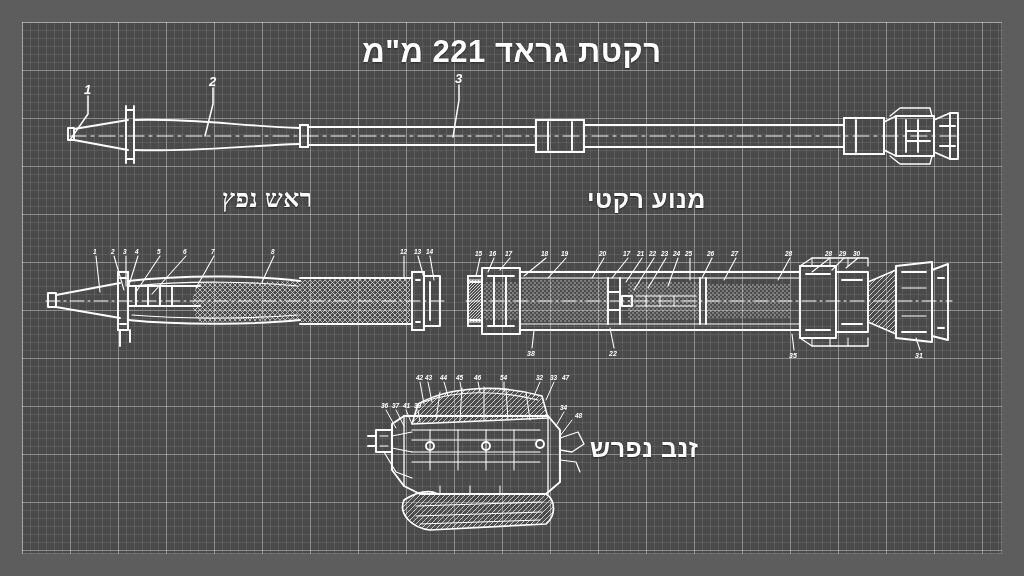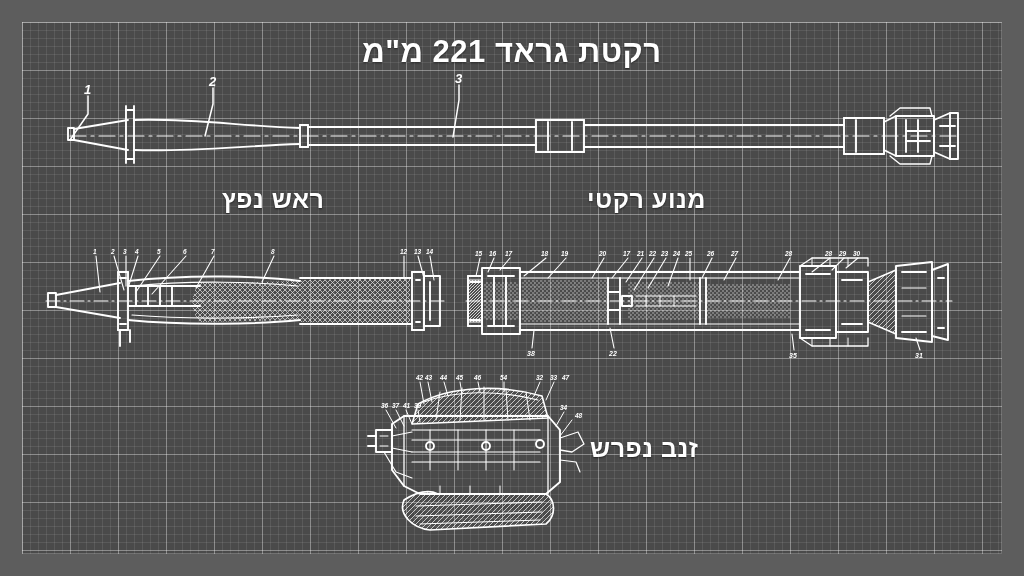--- a/index.html
+++ b/index.html
@@ -20,21 +20,21 @@
          background-position:0 0,0 0,0 0,0 0;
          box-shadow:0 0 0 1px rgba(255,255,255,.22) inset;}
 
   .svgwrap{position:absolute;left:0;top:0;width:1024px;height:576px;}
   svg{display:block;}
 
   .heb{position:absolute;color:#ffffff;direction:rtl;unicode-bidi:bidi-override;
        font-weight:bold;letter-spacing:.5px;white-space:nowrap;
        text-shadow:0 1px 2px rgba(0,0,0,.55);}
   #title-main{left:0;right:0;top:34px;text-align:center;font-size:31px;}
-  #lbl-warhead{left:222px;top:185px;font-size:25px;}
+  #lbl-warhead{left:222px;top:185px;font-size:25px;font-family:Liberation Serif, serif;}
   #lbl-motor{left:587px;top:185px;font-size:25px;}
   #lbl-tail{left:590px;top:434px;font-size:25px;}
 </style>
 </head>
 <body>
 
 <div id="sheet">
 
   <div id="panel"></div>
 

